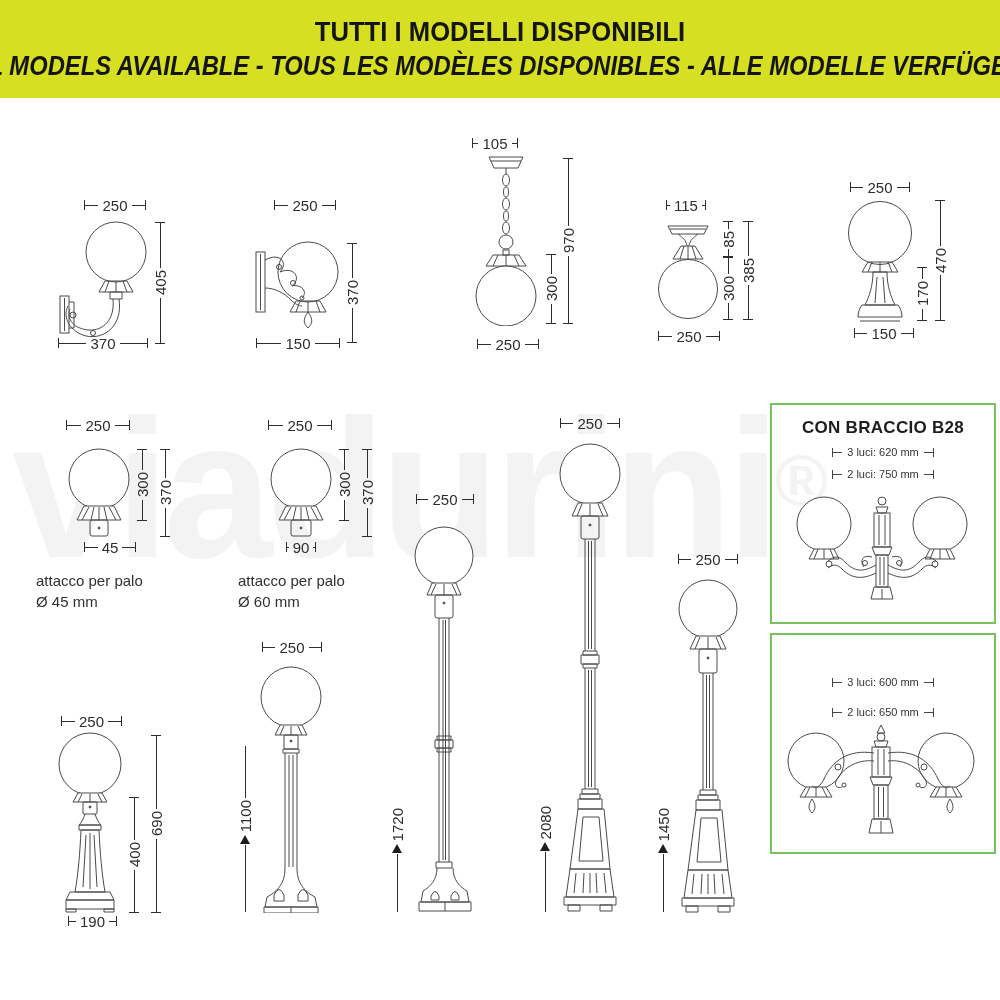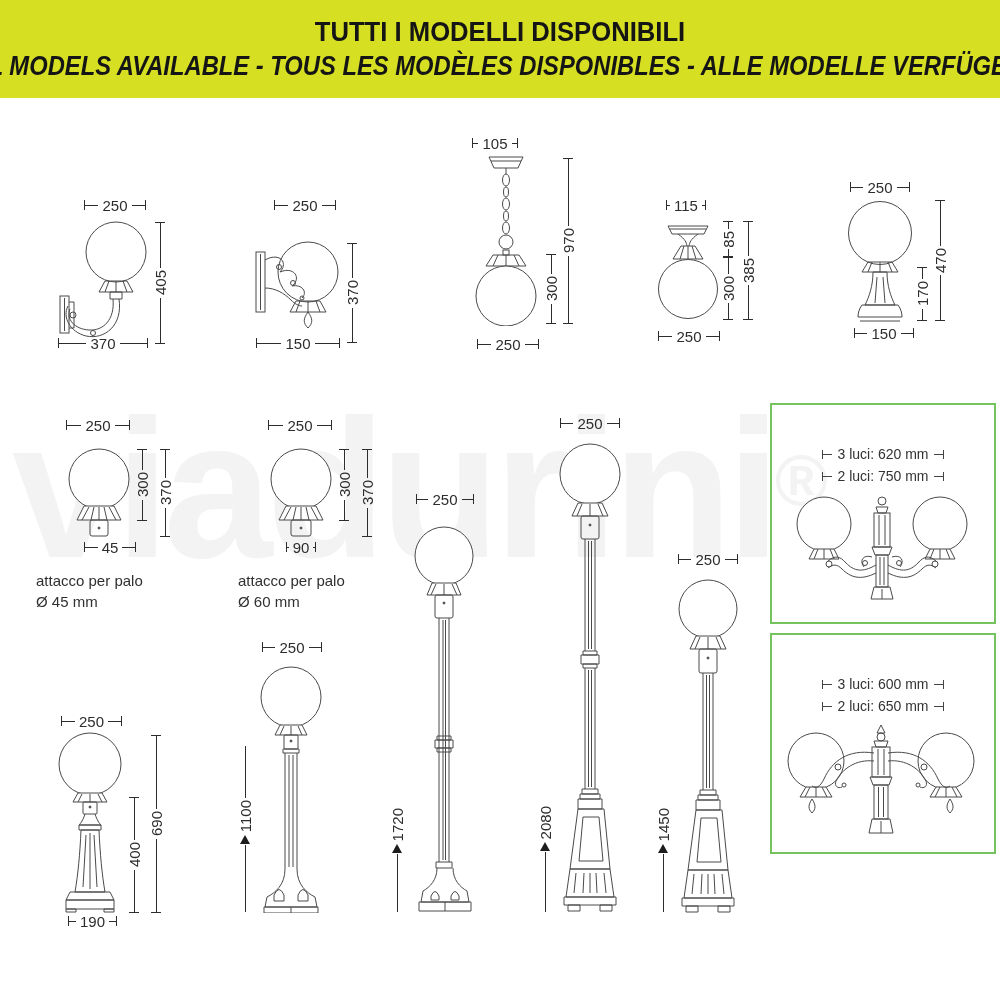--- a/index.html
+++ b/index.html
@@ -35,21 +35,21 @@
   
   .fig{position:absolute;z-index:1;}
   svg{stroke:#4a4a4a;fill:none;stroke-width:1;}
   
   .obox{position:absolute;width:222px;height:217px;border:2px solid #76c25f;z-index:2;}
   .obox .ti{position:absolute;left:0;top:13px;width:100%;text-align:center;font-weight:700;
             font-size:17px;color:#1d1d1d;letter-spacing:.3px;}
   .opt{position:absolute;left:0;width:100%;display:flex;align-items:center;justify-content:center;}
   .opt .t{width:1px;height:9px;background:#444;}
   .opt .s{width:9px;height:1px;background:#444;}
-  .opt b{font-weight:400;font-size:14px;color:#333;padding:0 5px;line-height:1;}
+  .opt b{font-weight:400;font-size:11px;color:#333;padding:0 5px;line-height:1;}
   .obox svg{position:absolute;}
 </style>
 </head>
 <body>
 
 <div id="page">
 
   <div class="wm"><span>viadurini</span><sup>®</sup></div>
 
   <div class="header">
@@ -568,20 +568,21 @@
         <line x1="33" y1="92" x2="33" y2="204"></line>
       <path d="M25,206 C25,222 15,230 7,234 L5,244 H57 L55,234 C47,230 37,222 37,206"></path>
       <path d="M14,232 q5,-11 10,0 v6 h-10 z"></path>
         <path d="M38,232 q5,-11 10,0 v6 h-10 z"></path>
       <path d="M4,244 h54 v6 h-54 z"></path>
         <line x1="31" y1="244" x2="31" y2="250"></line>
     </svg>
   </div>
 
   <div class="obox" style="left:770px;top:403px">
+    <div class="ti">CON BRACCIO B28</div>
     <div class="opt" style="top:42px">
         <span class="t"></span>
         <span class="s"></span>
         <b>3 luci: 620 mm</b>
         <span class="s"></span>
         <span class="t"></span>
       </div>
     <div class="opt" style="top:64px">
         <span class="t"></span>
         <span class="s"></span>
@@ -625,21 +626,21 @@
   </div>
 
   <div class="obox" style="left:770px;top:633px">
     <div class="opt" style="top:42px">
         <span class="t"></span>
         <span class="s"></span>
         <b>3 luci: 600 mm</b>
         <span class="s"></span>
         <span class="t"></span>
       </div>
-    <div class="opt" style="top:64px">
+    <div class="opt" style="top:72px">
         <span class="t"></span>
         <span class="s"></span>
         <b>2 luci: 650 mm</b>
         <span class="s"></span>
         <span class="t"></span>
       </div>
     <svg style="left:14px;top:88px" width="190" height="118" viewBox="0 0 190 118">
       <path d="M95,2 l4,8 h-8 z"></path>
         <circle cx="95" cy="14" r="4"></circle>
       <path d="M88,18 h14 l-2,6 h-10 z"></path>

